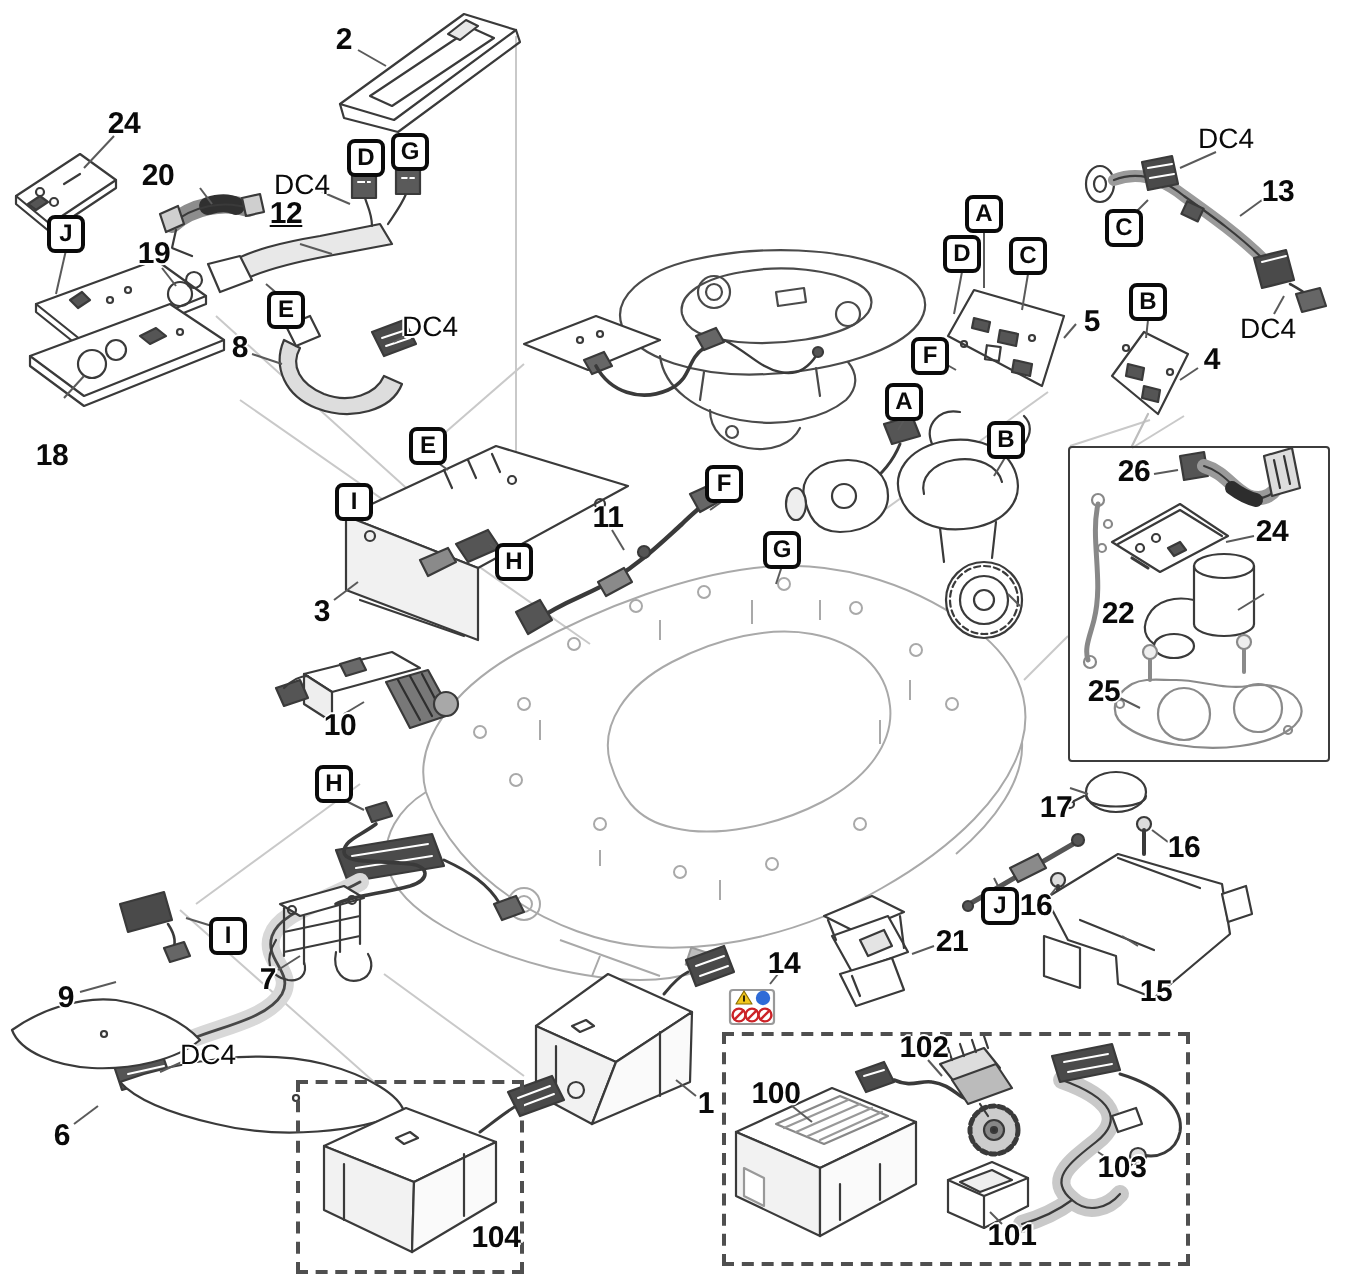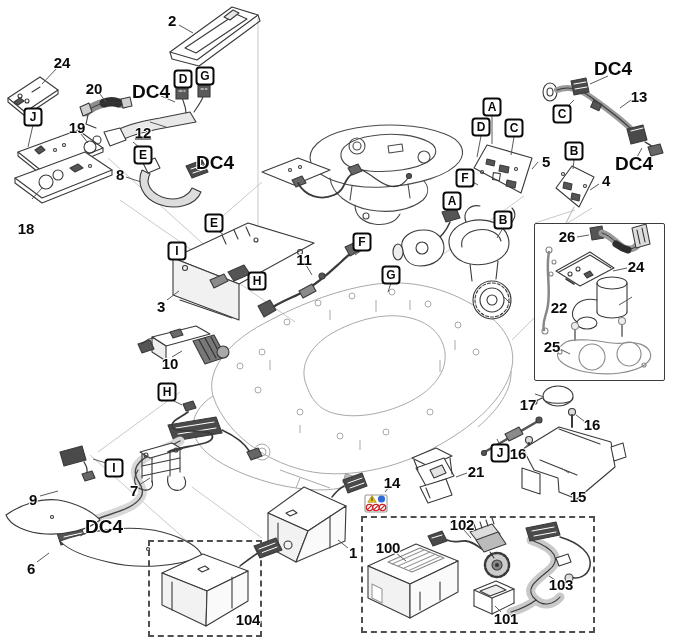--- a/index.html
+++ b/index.html
@@ -2,21 +2,21 @@
 <html><head>
 <meta charset="utf-8">
 <style>
   html,body{margin:0;padding:0;background:#fff;}
   #stage{position:relative;width:676px;height:641px;background:#fff;
          font-family:"Liberation Sans",sans-serif;overflow:hidden;}
   #art{position:absolute;left:0;top:0;z-index:1;}
   .num{position:absolute;transform:translate(-50%,-50%);font-weight:bold;font-size:15px;
        color:#0a0a0a;white-space:nowrap;z-index:6;letter-spacing:-0.2px;
        text-shadow:1px 0 #fff,-1px 0 #fff,0 1px #fff,0 -1px #fff;cursor:pointer;}
-  .dc4{position:absolute;transform:translate(-50%,-50%);font-weight:bold;font-size:19px;
+  .dc4{position:absolute;transform:translate(-50%,-50%);font-weight:normal;font-size:14px;
        color:#0a0a0a;white-space:nowrap;z-index:6;
        text-shadow:1px 0 #fff,-1px 0 #fff,0 1px #fff,0 -1px #fff;}
   .letter{position:absolute;transform:translate(-50%,-50%);width:15px;height:15px;
        border:2px solid #0a0a0a;border-radius:4px;background:#fff;font-weight:bold;
        font-size:12px;line-height:15px;text-align:center;color:#0a0a0a;z-index:6;}
   .gbox{position:absolute;border:1.5px solid #3c3c3c;border-radius:2px;z-index:4;}
   .gbox.dashed{border:2px dashed #4f4f4f;border-radius:0;}
   .highlight{position:absolute;transform:translate(-50%,-50%);border-radius:50%;
        display:flex;align-items:center;justify-content:center;font-weight:bold;
        font-size:15px;z-index:7;border:3px solid;cursor:pointer;}
@@ -534,22 +534,22 @@
     <line x1="183" y1="86" x2="183" y2="94"></line>
     <line x1="205" y1="83" x2="204" y2="91"></line>
   </g>
 </svg>
 
 <div class="gbox" style="left: 534px; top: 223px; width: 129px; height: 156px;"></div>
     <div class="gbox dashed" style="left: 148px; top: 540px; width: 110px; height: 93px;"></div>
     <div class="gbox dashed" style="left: 361px; top: 516px; width: 230px; height: 113px;"></div>
     <div class="num" style="left: 172px; top: 20px;">2</div>
     <div class="num" style="left: 62px; top: 62px;">24</div>
-    <div class="num" style="left: 94px; top: 88px;">20</div>
-    <div class="num" style="left: 143px; top: 132px; text-decoration: underline;">12</div>
+    <div class="num" style="left: 79px; top: 88px;">20</div>
+    <div class="num" style="left: 143px; top: 107px; text-decoration: underline;">12</div>
     <div class="num" style="left: 77px; top: 127px;">19</div>
     <div class="num" style="left: 26px; top: 204px; margin-top: 24px;">18</div>
     <div class="num" style="left: 120px; top: 174px;">8</div>
     <div class="num" style="left: 161px; top: 306px;">3</div>
     <div class="num" style="left: 170px; top: 363px;">10</div>
     <div class="num" style="left: 304px; top: 259px;">11</div>
     <div class="num" style="left: 33px; top: 499px;">9</div>
     <div class="num" style="left: 134px; top: 490px;">7</div>
     <div class="num" style="left: 31px; top: 568px;">6</div>
     <div class="num" style="left: 639px; top: 96px;">13</div>

